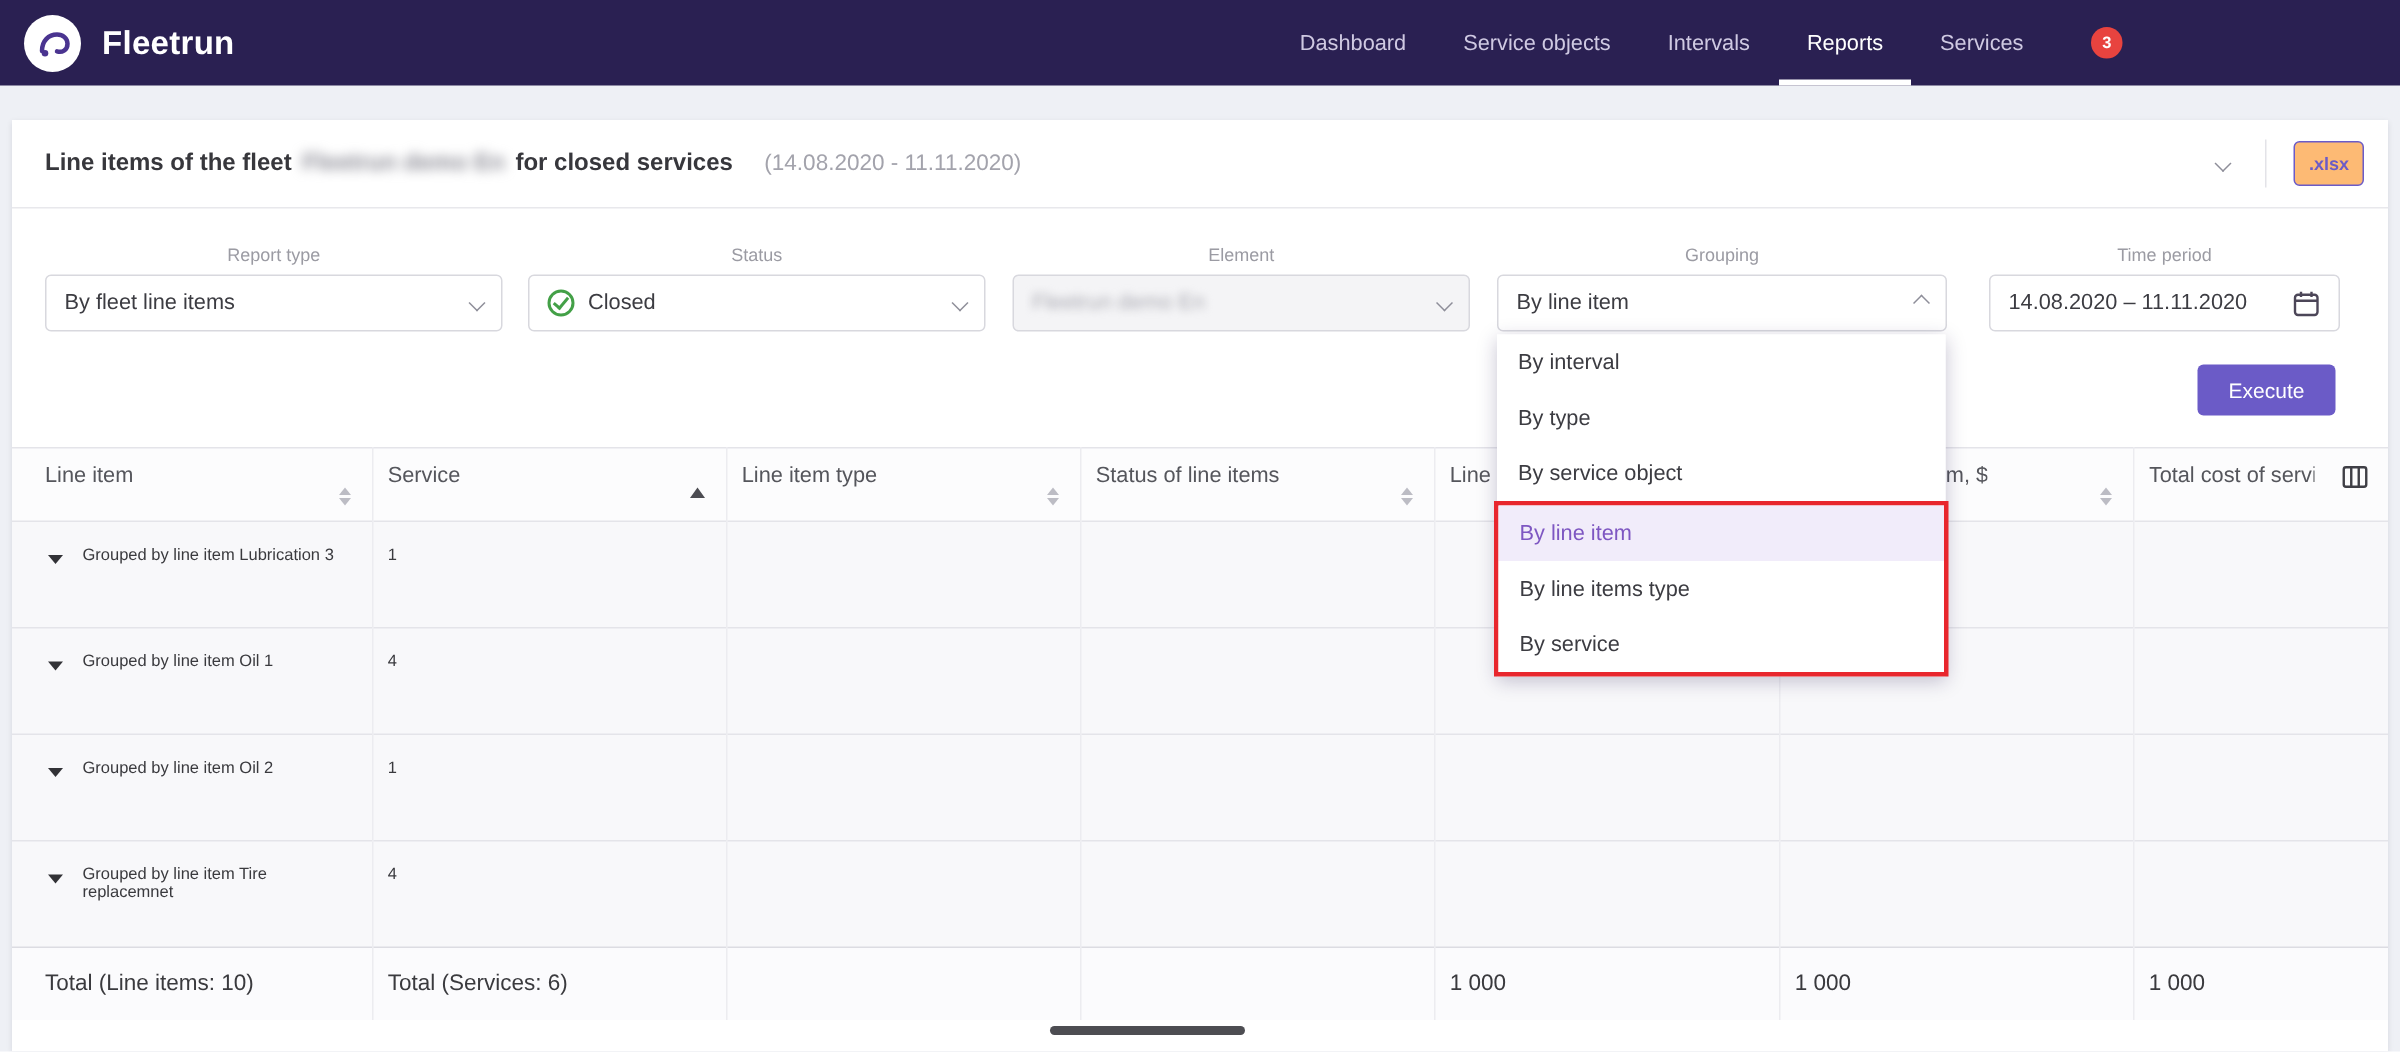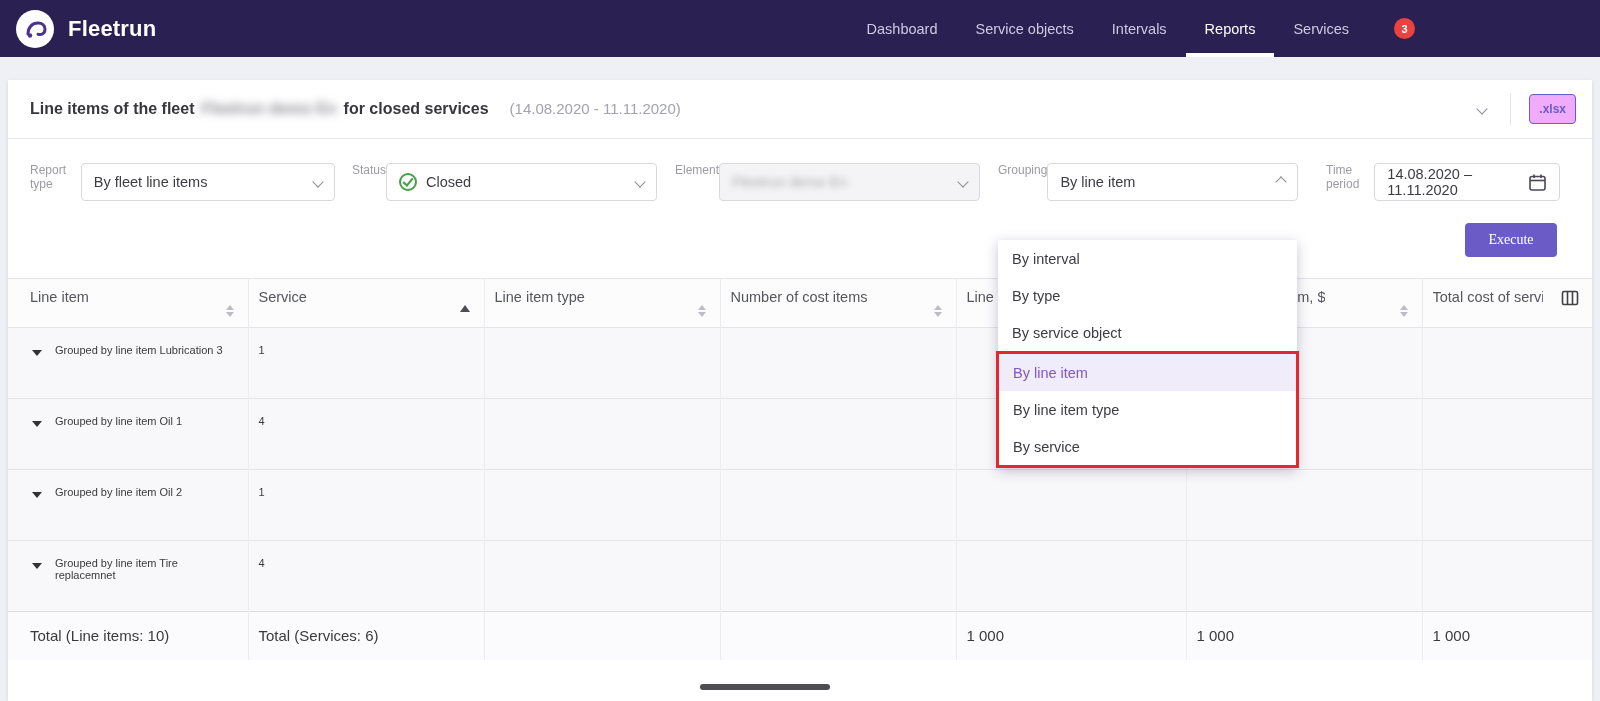--- a/index.html
+++ b/index.html
@@ -56,28 +56,28 @@
   .rt-blur { font-weight:bold; color:#8a8a94; filter:blur(4px); margin:0 7px; }
   .rt-suffix { margin-right:21px; }
   .rt-period { color:#a3a3ac; font-size:15px; font-weight:normal; }
   .header-right { margin-left:auto; display:flex; align-items:center; }
   .chev { display:inline-block; width:8px; height:8px; border-right:1.7px solid #8e8e99; border-bottom:1.7px solid #8e8e99; }
   .chev.down { transform:rotate(45deg); }
   .chev.up { transform:rotate(-135deg); }
   .collapse-chev { margin-right:24px; cursor:pointer; }
   .hdr-divider { width:1px; height:32px; background:#e3e3e8; margin-right:18px; }
   .xlsx-btn {
-    border:1px solid #6b5bc7; color:#6b5bc7; background:#f0abfc;
+    border:1px solid #6b5bc7; color:#6b5bc7; background:#fdba74;
     font-size:12px; font-weight:bold; padding:7px 9px; border-radius:4px;
     cursor:pointer; font-family:"Liberation Sans",sans-serif;
   }
 
   
   .filters { display:flex; margin:24px 22px 0 22px; }
-  .fgroup { display:flex; flex-direction:row; flex:none; }
+  .fgroup { display:flex; flex-direction:column; flex:none;align-items:center; }
   .fgroup .flabel { font-size:12px; color:#9b9ba3; margin-bottom:6px; }
   .fcontrol {
     height:38px; border:1px solid #d8d8de; border-radius:4px; background:#fff;
     display:flex; align-items:center; padding:0 12px;
     font-size:14.5px; color:#3c3c42; cursor:pointer;
   }
   .fcontrol .chev { margin-left:auto; flex:none; }
   .w305 { width:305px; }
   .w300 { width:300px; }
   .w234 { width:234px; }
@@ -91,21 +91,21 @@
   .status-ok::after {
     content:''; width:4px; height:8px; margin-top:-2px;
     border-right:2px solid #43a047; border-bottom:2px solid #43a047; transform:rotate(40deg);
   }
   .cal-icon { margin-left:auto; flex:none; display:flex; cursor:pointer; }
 
   .execute-row { display:flex; justify-content:flex-end; margin:22px 35px 0 0; }
   .execute-btn {
     background:#6b5bc7; color:#fff; border:none; border-radius:4px;
     width:92px; height:34px; font-size:14px; cursor:pointer;
-    font-family:Liberation Serif, serif;
+    font-family:Liberation Sans, sans-serif;
   }
 
   
   .report-table { width:100%; border-collapse:collapse; table-layout:fixed; margin-top:21px; }
   .report-table col.c1{width:240px}.report-table col.c2{width:236px}.report-table col.c3{width:236px}
   .report-table col.c4{width:236px}.report-table col.c5{width:230px}.report-table col.c6{width:236px}
   .report-table th, .report-table td {
     border-top:1px solid #e4e4e9; border-right:1px solid #ececf0;
     text-align:left; vertical-align:top; font-weight:normal;
   }
@@ -123,21 +123,21 @@
   .cell-flex { display:flex; }
   .expander {
     width:0; height:0; border-left:5px solid transparent; border-right:5px solid transparent;
     border-top:6px solid #323236; margin:6px 13px 0 2px; flex:none; cursor:pointer;
   }
   .total-row td { background:#fbfbfd; font-size:15px; padding:15px 10px; height:48px; border-top:1px solid #dcdce2; }
   .colpicker { position:absolute; right:13px; top:10px; cursor:pointer; }
 
   
   .dropdown {
-    position:absolute; left:998px; top:240px; width:299px;
+    position:absolute; left:998px; top:223px; width:299px;
     background:#fff; box-shadow:0 3px 12px rgba(35,25,80,.25); z-index:30;
   }
   .dd-option {
     height:37px; display:flex; align-items:center; padding:0 14px;
     font-size:14.5px; color:#3c3c42; cursor:pointer; background:#fff;
   }
   .dd-option.selected { background:#f1ecfa; color:#7e57c2; }
   .red-group { border:3px solid #e8262d; margin:0 -2px; position:relative; }
 
   .hscrollbar {
@@ -265,21 +265,21 @@
           <div class="th-inner">
               <span>Line item type</span>
             <span class="sorter">
                 <span class="tri-up"></span>
                 <span class="tri-down"></span>
               </span>
             </div>
         </th>
         <th>
           <div class="th-inner">
-              <span>Number of cost items</span>
+              <span>Status of line items</span>
             <span class="sorter">
                 <span class="tri-up"></span>
                 <span class="tri-down"></span>
               </span>
             </div>
         </th>
         <th>
           <div class="th-inner">
               <span style="overflow:hidden;white-space:nowrap">Line item cost, $</span>
             <span class="sorter">
@@ -380,18 +380,18 @@
     </tbody>
   </table>
 </div>
 
 <div class="dropdown">
   <div class="dd-option">By interval</div>
   <div class="dd-option">By type</div>
   <div class="dd-option">By service object</div>
   <div class="red-group">
     <div class="dd-option selected">By line item</div>
-    <div class="dd-option">By line item type</div>
+    <div class="dd-option">By line items type</div>
     <div class="dd-option">By service</div>
   </div>
 </div>
 
 <div class="hscrollbar"></div>
 
 </body></html>

